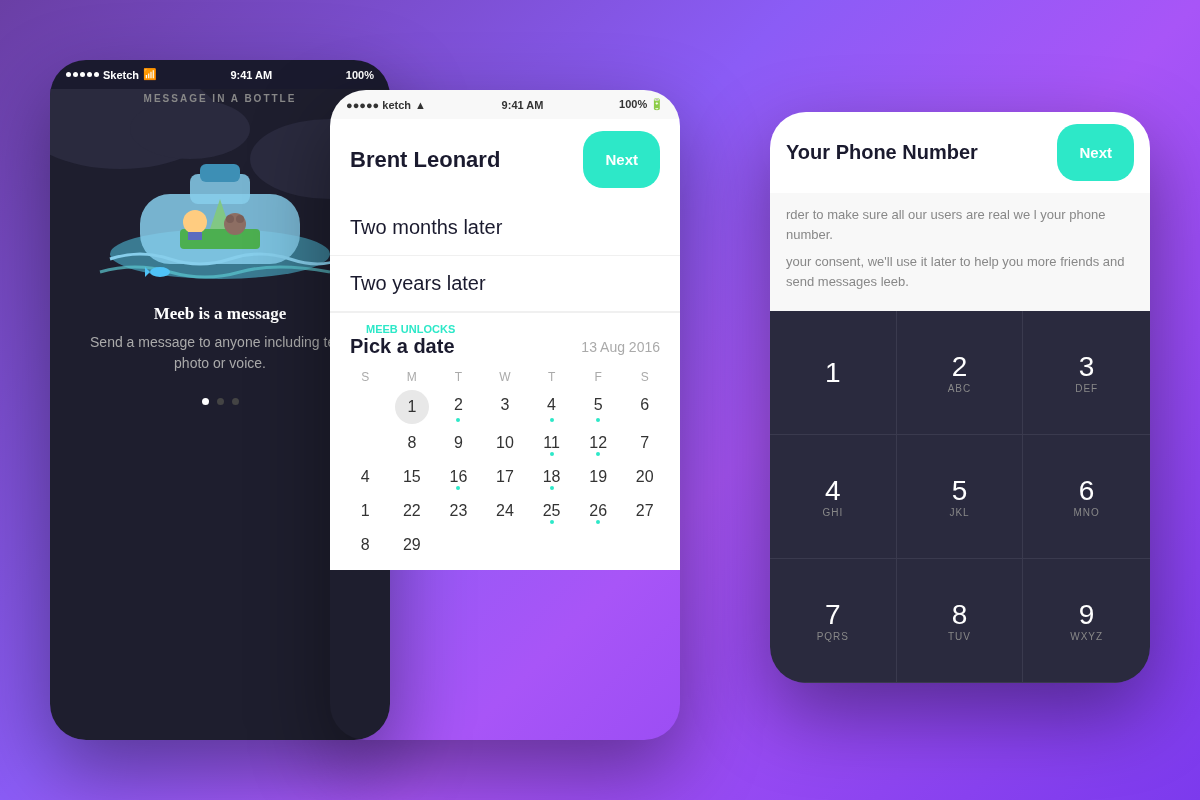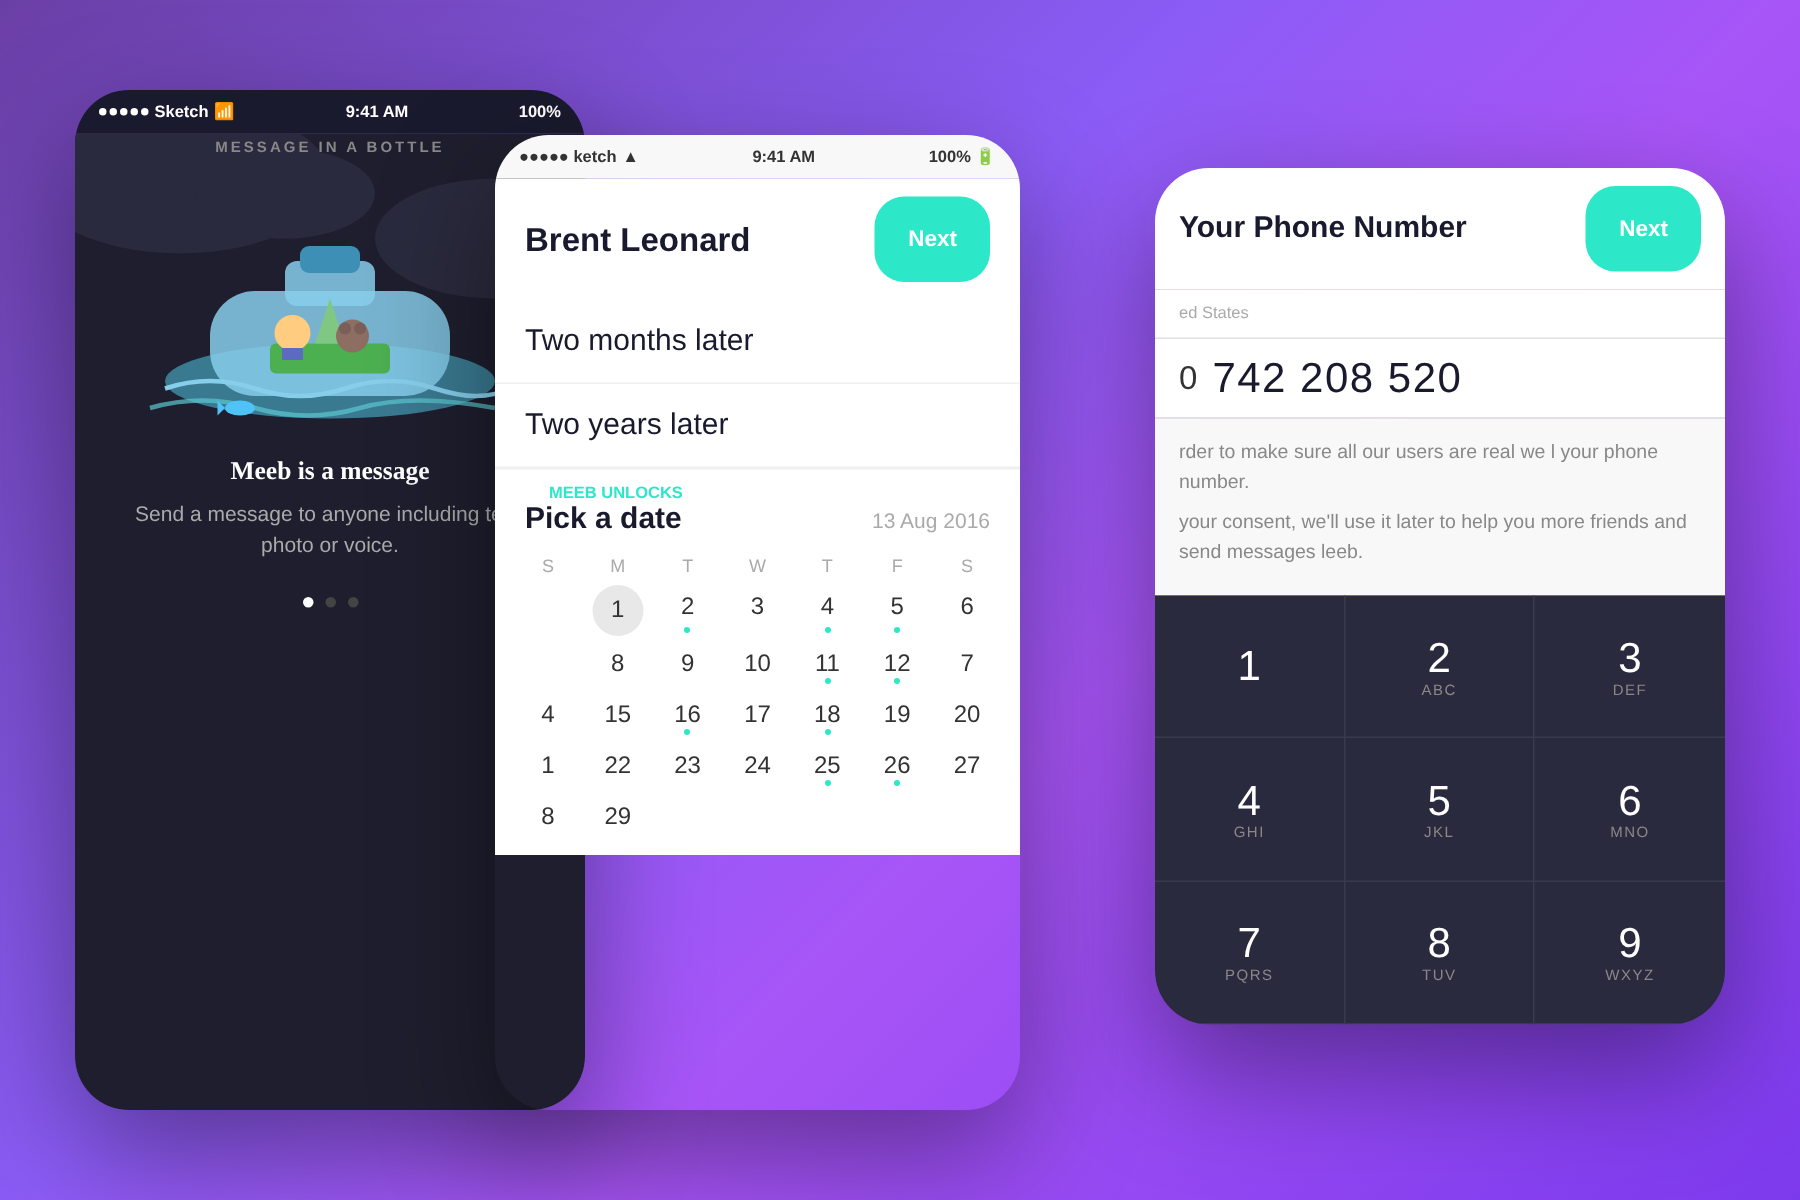--- a/index.html
+++ b/index.html
@@ -545,29 +545,20 @@
         <div class="cal-cell empty"></div>
       </div>
     </div>
   </div>
 
   <div class="phone phone-3" style="display:flex; flex-direction:column;">
     <div class="phone3-header">
       <span class="phone3-title">Your Phone Number</span>
       <button class="next-btn">Next</button>
     </div>
-    <div class="phone-input-section">
-      <div class="country-row">
-        <div class="country-label">ed States</div>
-      </div>
-      <div class="number-row">
-        <span class="country-code">0</span>
-        <span class="phone-number-display">742 208 520</span>
-      </div>
-    </div>
     <div class="phone-desc">
       <div class="phone-desc-text">rder to make sure all our users are real we l your phone number.</div>
       <div class="phone-desc-text">your consent, we'll use it later to help you more friends and send messages leeb.</div>
     </div>
     <div class="keypad" style="flex:1;">
       <div class="key">
         <span class="key-num">1</span>
         <span class="key-letters"></span>
       </div>
       <div class="key">

